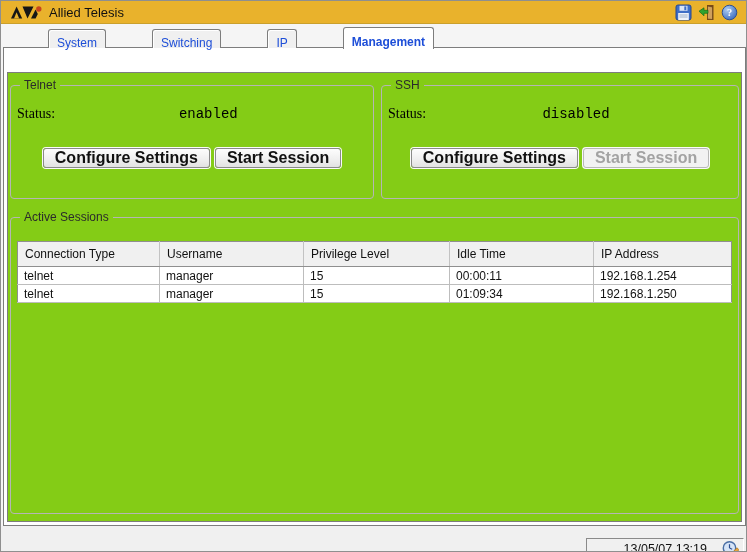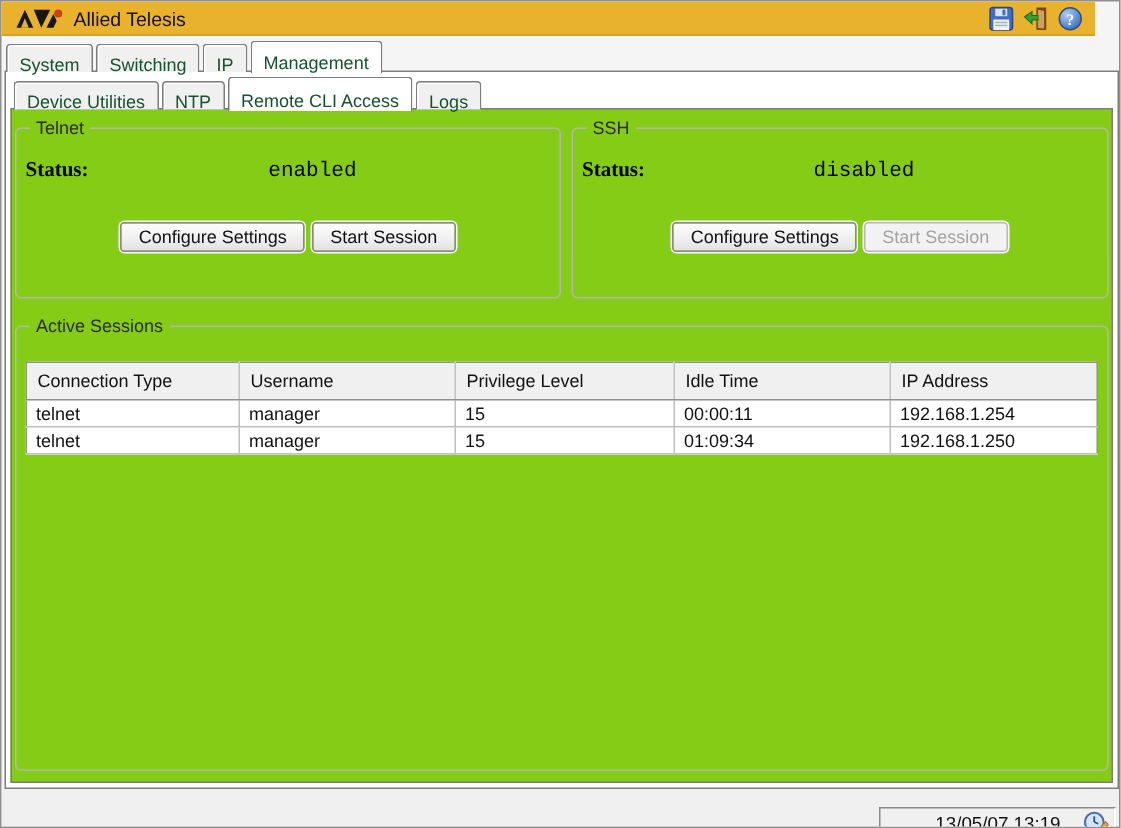--- a/index.html
+++ b/index.html
@@ -9,46 +9,46 @@
   .window {
     position: relative;
     width: 747px; height: 552px;
     background: #f5f5f5;
     border: 1px solid #8f8f8f;
     overflow: hidden;
   }
 
   
   .titlebar {
-    position: absolute; top: 0; left: 0; right: 16px; height: 23px;
+    position: absolute; top: 0; left: 0; right: 0; height: 23px;
     background: #e9b22c;
     border-bottom: 1px solid #caa02c;
     display: flex; align-items: center; padding: 0 8px 0 10px;
   }
   .logo { display:block; margin-right: 7px; }
   .title-text { font-size: 13px; color: #111; }
   .tb-icons { margin-left: auto; display: flex; align-items: center; gap: 6px; }
   .tb-icon { width: 17px; height: 17px; display: inline-flex; cursor: pointer; }
 
   
   .tabs { position: absolute; display: flex; align-items: flex-end; gap: 2px; }
   .tabs-primary { top: 27px; left: 3px; height: 20px; z-index: 4; }
   .tab {
     background: #f0f0f0;
     border: 1px solid #7d7d7d; border-bottom: none;
     border-radius: 3px 3px 0 0;
     box-shadow: inset 1px 1px 0 #ffffff;
     height: 19px; line-height: 18px;
     padding: 4px 8px;
-    font-size: 12px; color: #14532d;
-    cursor: pointer; white-space: nowrap;
+    font-size: 12px; color: #1d4ed8;
+    cursor: pointer; white-space: nowrap; margin-left: 44px;
   }
   .tab.sel {
     background: #ffffff;
-    font-weight: normal;
+    font-weight: bold;
     height: 22px; line-height: 21px;
     margin-bottom: -1px;
     z-index: 5; position: relative;
   }
 
   
   .panel-outer {
     position: absolute; top: 46px; left: 2px; width: 743px; height: 479px;
     background: #ffffff;
     border: 1px solid #7d7d7d;
@@ -72,36 +72,36 @@
     margin-left: 9px; padding: 0 4px;
   }
   .gbox-telnet { left: 2px; top: 5px; width: 364px; height: 121px; }
   .gbox-ssh    { left: 373px; top: 5px; width: 358px; height: 121px; }
   .gbox-sessions { left: 2px; top: 137px; right: 2px; bottom: 7px; }
 
   .status-row { position: relative; height: 30px; margin-top: 12px; }
   .status-label {
     position: absolute; left: 6px; top: 2px;
     font-family: "Liberation Serif", serif;
-    font-weight: bold; font-size: 14px; color: #000;
+    font-weight: normal; font-size: 14px; color: #000;
   }
   .status-value {
     position: absolute; left: 54.5%; top: 2px; transform: translateX(-50%);
     font-family: Liberation Mono, monospace;
     font-size: 14px; color: #000;
   }
   .btn-row { display: flex; justify-content: center; gap: 5px; margin-top: 14px; }
   button.btn {
     font-family: "Liberation Sans", sans-serif;
-    font-size: 12px; color: #111;
+    font-size: 16px; color: #111;
     height: 20px; padding: 0 11px;
     background: linear-gradient(#fdfdfd, #f0f0f0 55%, #e2e2e2);
     border: 1px solid #8a8a8a; border-radius: 3px;
     box-shadow: 0 0 0 1px #fafafa;
-    cursor: pointer; white-space: nowrap;
+    cursor: pointer; white-space: nowrap; font-weight: bold;
   }
   button.btn:disabled { color: #a3a3a3; border-color: #b8b8b8; background: #f2f2f2; cursor: default; }
 
   
   table.sessions {
     position: absolute; top: 17px; left: 6px; right: 6px;
     border-collapse: collapse; width: calc(100% - 12px);
     border: 1px solid #8f8f8f;
     background: #fff;
   }
@@ -189,26 +189,20 @@
 
   <div class="tabs tabs-primary">
     <div class="tab">System</div>
     <div class="tab">Switching</div>
     <div class="tab">IP</div>
     <div class="tab sel">Management</div>
   </div>
 
   <div class="panel-outer">
 
-    <div class="tabs-secondary">
-      <div class="tab">Device Utilities</div>
-      <div class="tab">NTP</div>
-      <div class="tab sel">Remote CLI Access</div>
-      <div class="tab">Logs</div>
-    </div>
 
     <div class="panel-inner">
 
       <fieldset class="gbox gbox-telnet">
         <legend>Telnet</legend>
         <div class="status-row">
           <span class="status-label">Status:</span>
           <span class="status-value">enabled</span>
         </div>
         <div class="btn-row">

